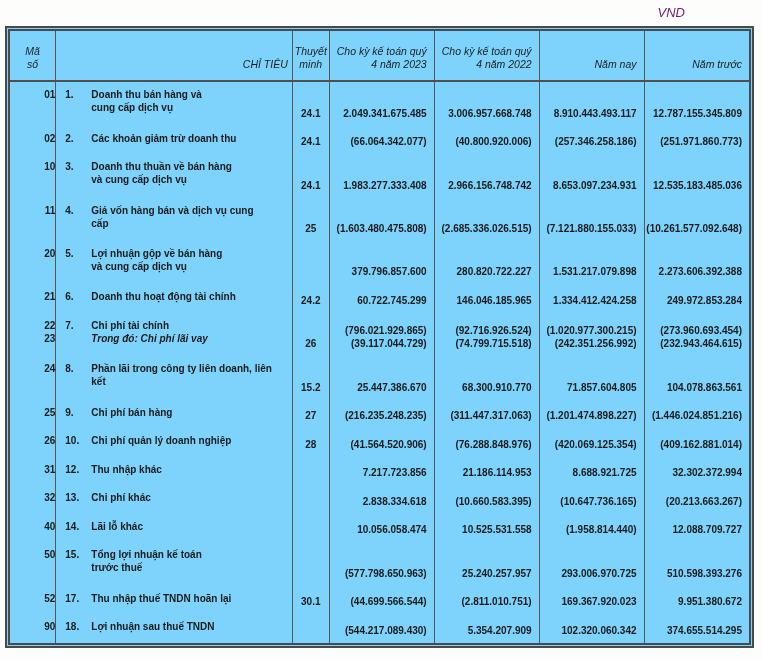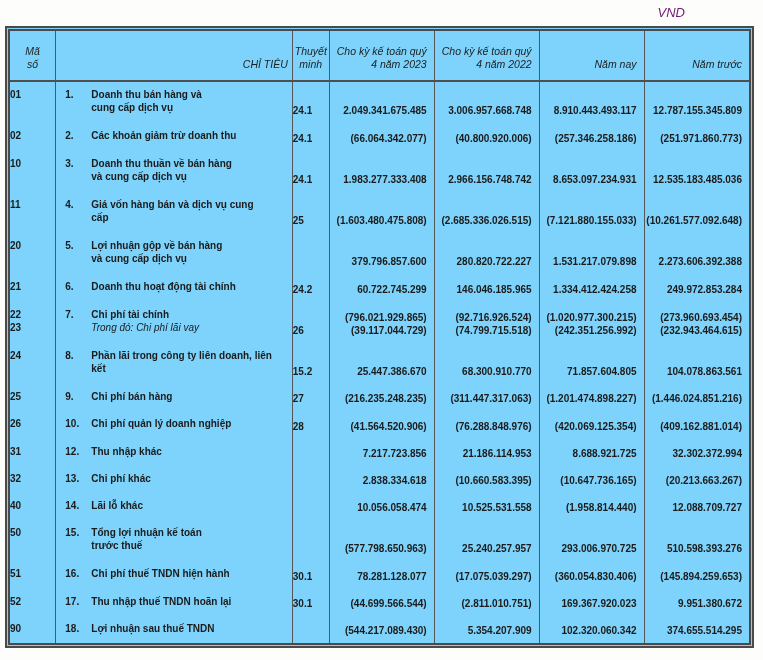--- a/index.html
+++ b/index.html
@@ -52,30 +52,30 @@
   th.h-note { text-align: center; padding-left: 2px; padding-right: 2px; }
   th.h-num  { text-align: right; padding-right: 7px; }
 
   tbody td {
     font-size: 10px;
     font-weight: bold;
     line-height: 13px;
     padding: 6px 0 6px 0;
     white-space: pre-line;
   }
-  td.c-code { text-align: left; vertical-align: top; }
+  td.c-code { text-align: right; vertical-align: top; }
   td.c-item { vertical-align: top; }
-  td.c-note { text-align: left; vertical-align: bottom; }
+  td.c-note { text-align: center; vertical-align: bottom; }
   td.c-num  { text-align: right; vertical-align: bottom; padding-right: 7px; }
 
   .item-flex { display: flex; align-items: flex-start; padding-left: 9px; padding-right: 2px; }
   .item-no { flex: 0 0 26px; }
   .item-lbl { flex: 1; }
   .item-main { white-space: pre-line; }
-  .item-sub { font-weight: normal; font-style: italic; white-space: pre-line; }
+  .item-sub { font-weight: bold; font-style: italic; white-space: pre-line; }
 </style>
 </head>
 <body>
 
 <div class="vnd">VND</div>
 
 <div class="table-wrap">
   <table>
     <colgroup>
       <col style="width:6.2%">
@@ -233,29 +233,20 @@
           <td class="c-code">50</td>
           <td class="c-item"><div class="item-flex"><span class="item-no">15.</span><div class="item-lbl"><div class="item-main">Tổng lợi nhuận kế toán
 trước thuế</div></div></div></td>
           <td class="c-note"></td>
           <td class="c-num">(577.798.650.963)</td>
           <td class="c-num">25.240.257.957</td>
           <td class="c-num">293.006.970.725</td>
           <td class="c-num">510.598.393.276</td>
         </tr>
         <tr>
-          <td class="c-code">51</td>
-          <td class="c-item"><div class="item-flex"><span class="item-no">16.</span><div class="item-lbl"><div class="item-main">Chi phí thuế TNDN hiện hành</div></div></div></td>
-          <td class="c-note">30.1</td>
-          <td class="c-num">78.281.128.077</td>
-          <td class="c-num">(17.075.039.297)</td>
-          <td class="c-num">(360.054.830.406)</td>
-          <td class="c-num">(145.894.259.653)</td>
-        </tr>
-        <tr>
           <td class="c-code">52</td>
           <td class="c-item"><div class="item-flex"><span class="item-no">17.</span><div class="item-lbl"><div class="item-main">Thu nhập thuế TNDN hoãn lại</div></div></div></td>
           <td class="c-note">30.1</td>
           <td class="c-num">(44.699.566.544)</td>
           <td class="c-num">(2.811.010.751)</td>
           <td class="c-num">169.367.920.023</td>
           <td class="c-num">9.951.380.672</td>
         </tr>
         <tr>
           <td class="c-code">90</td>

